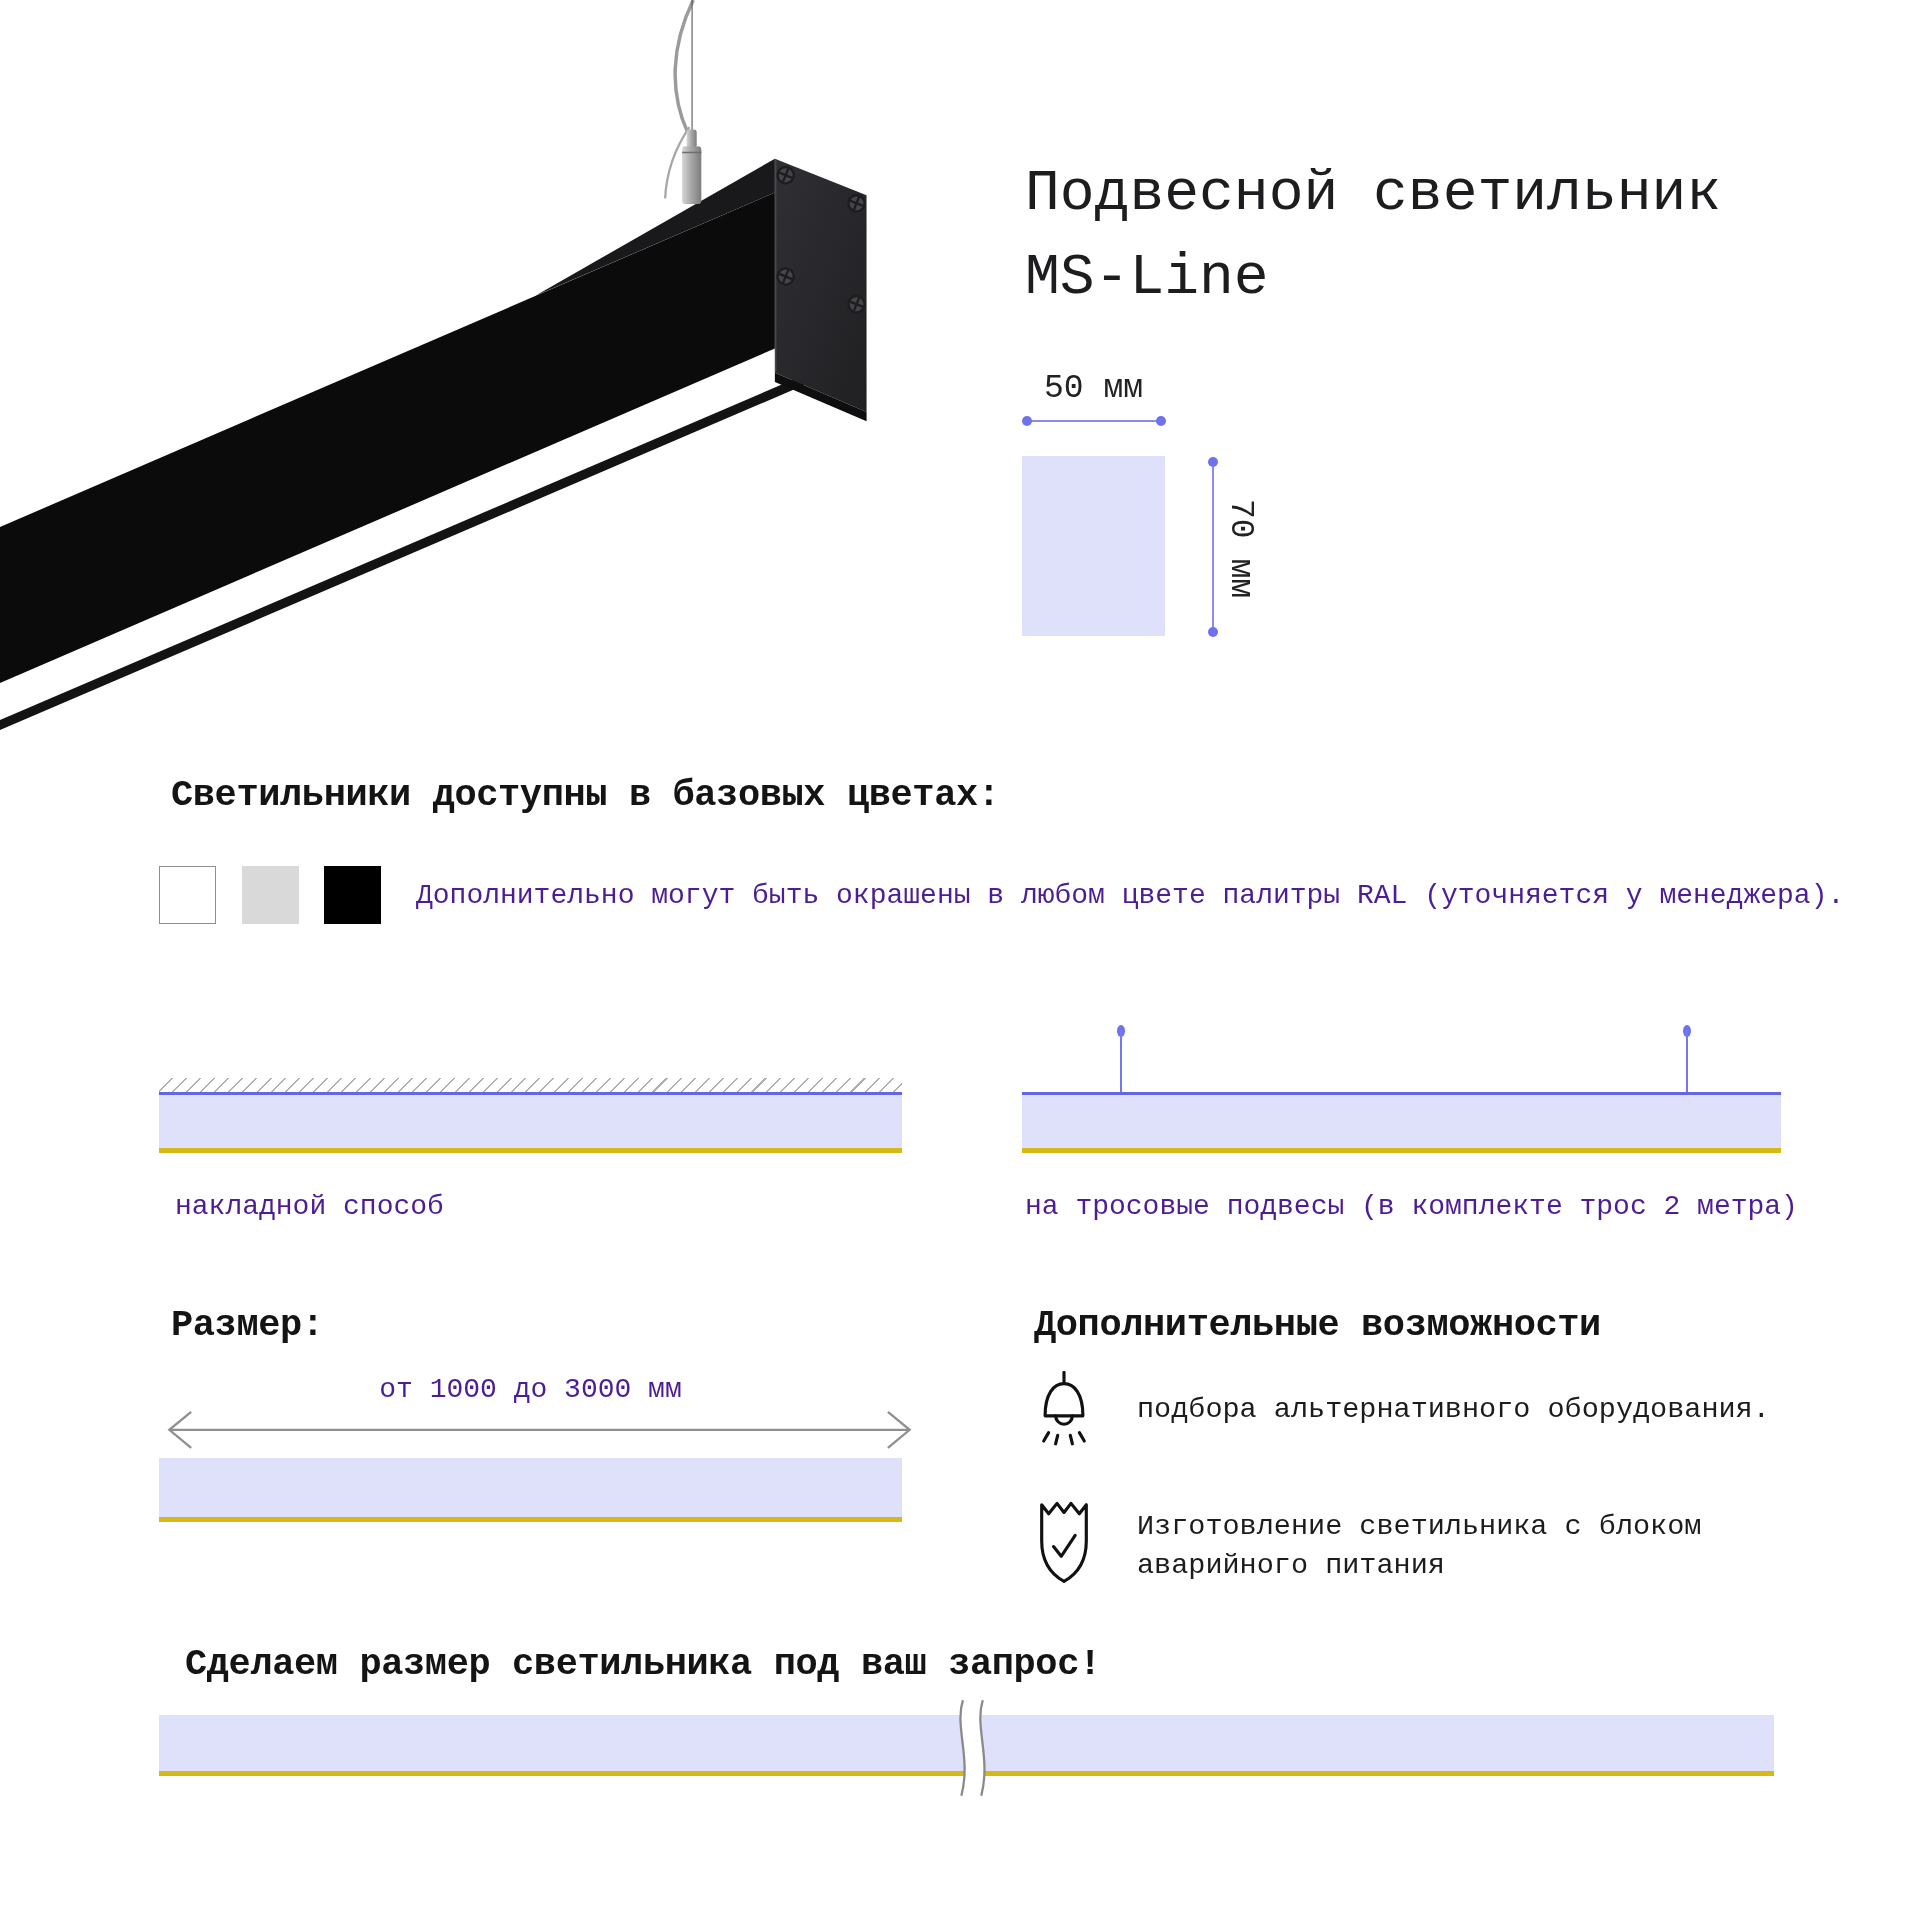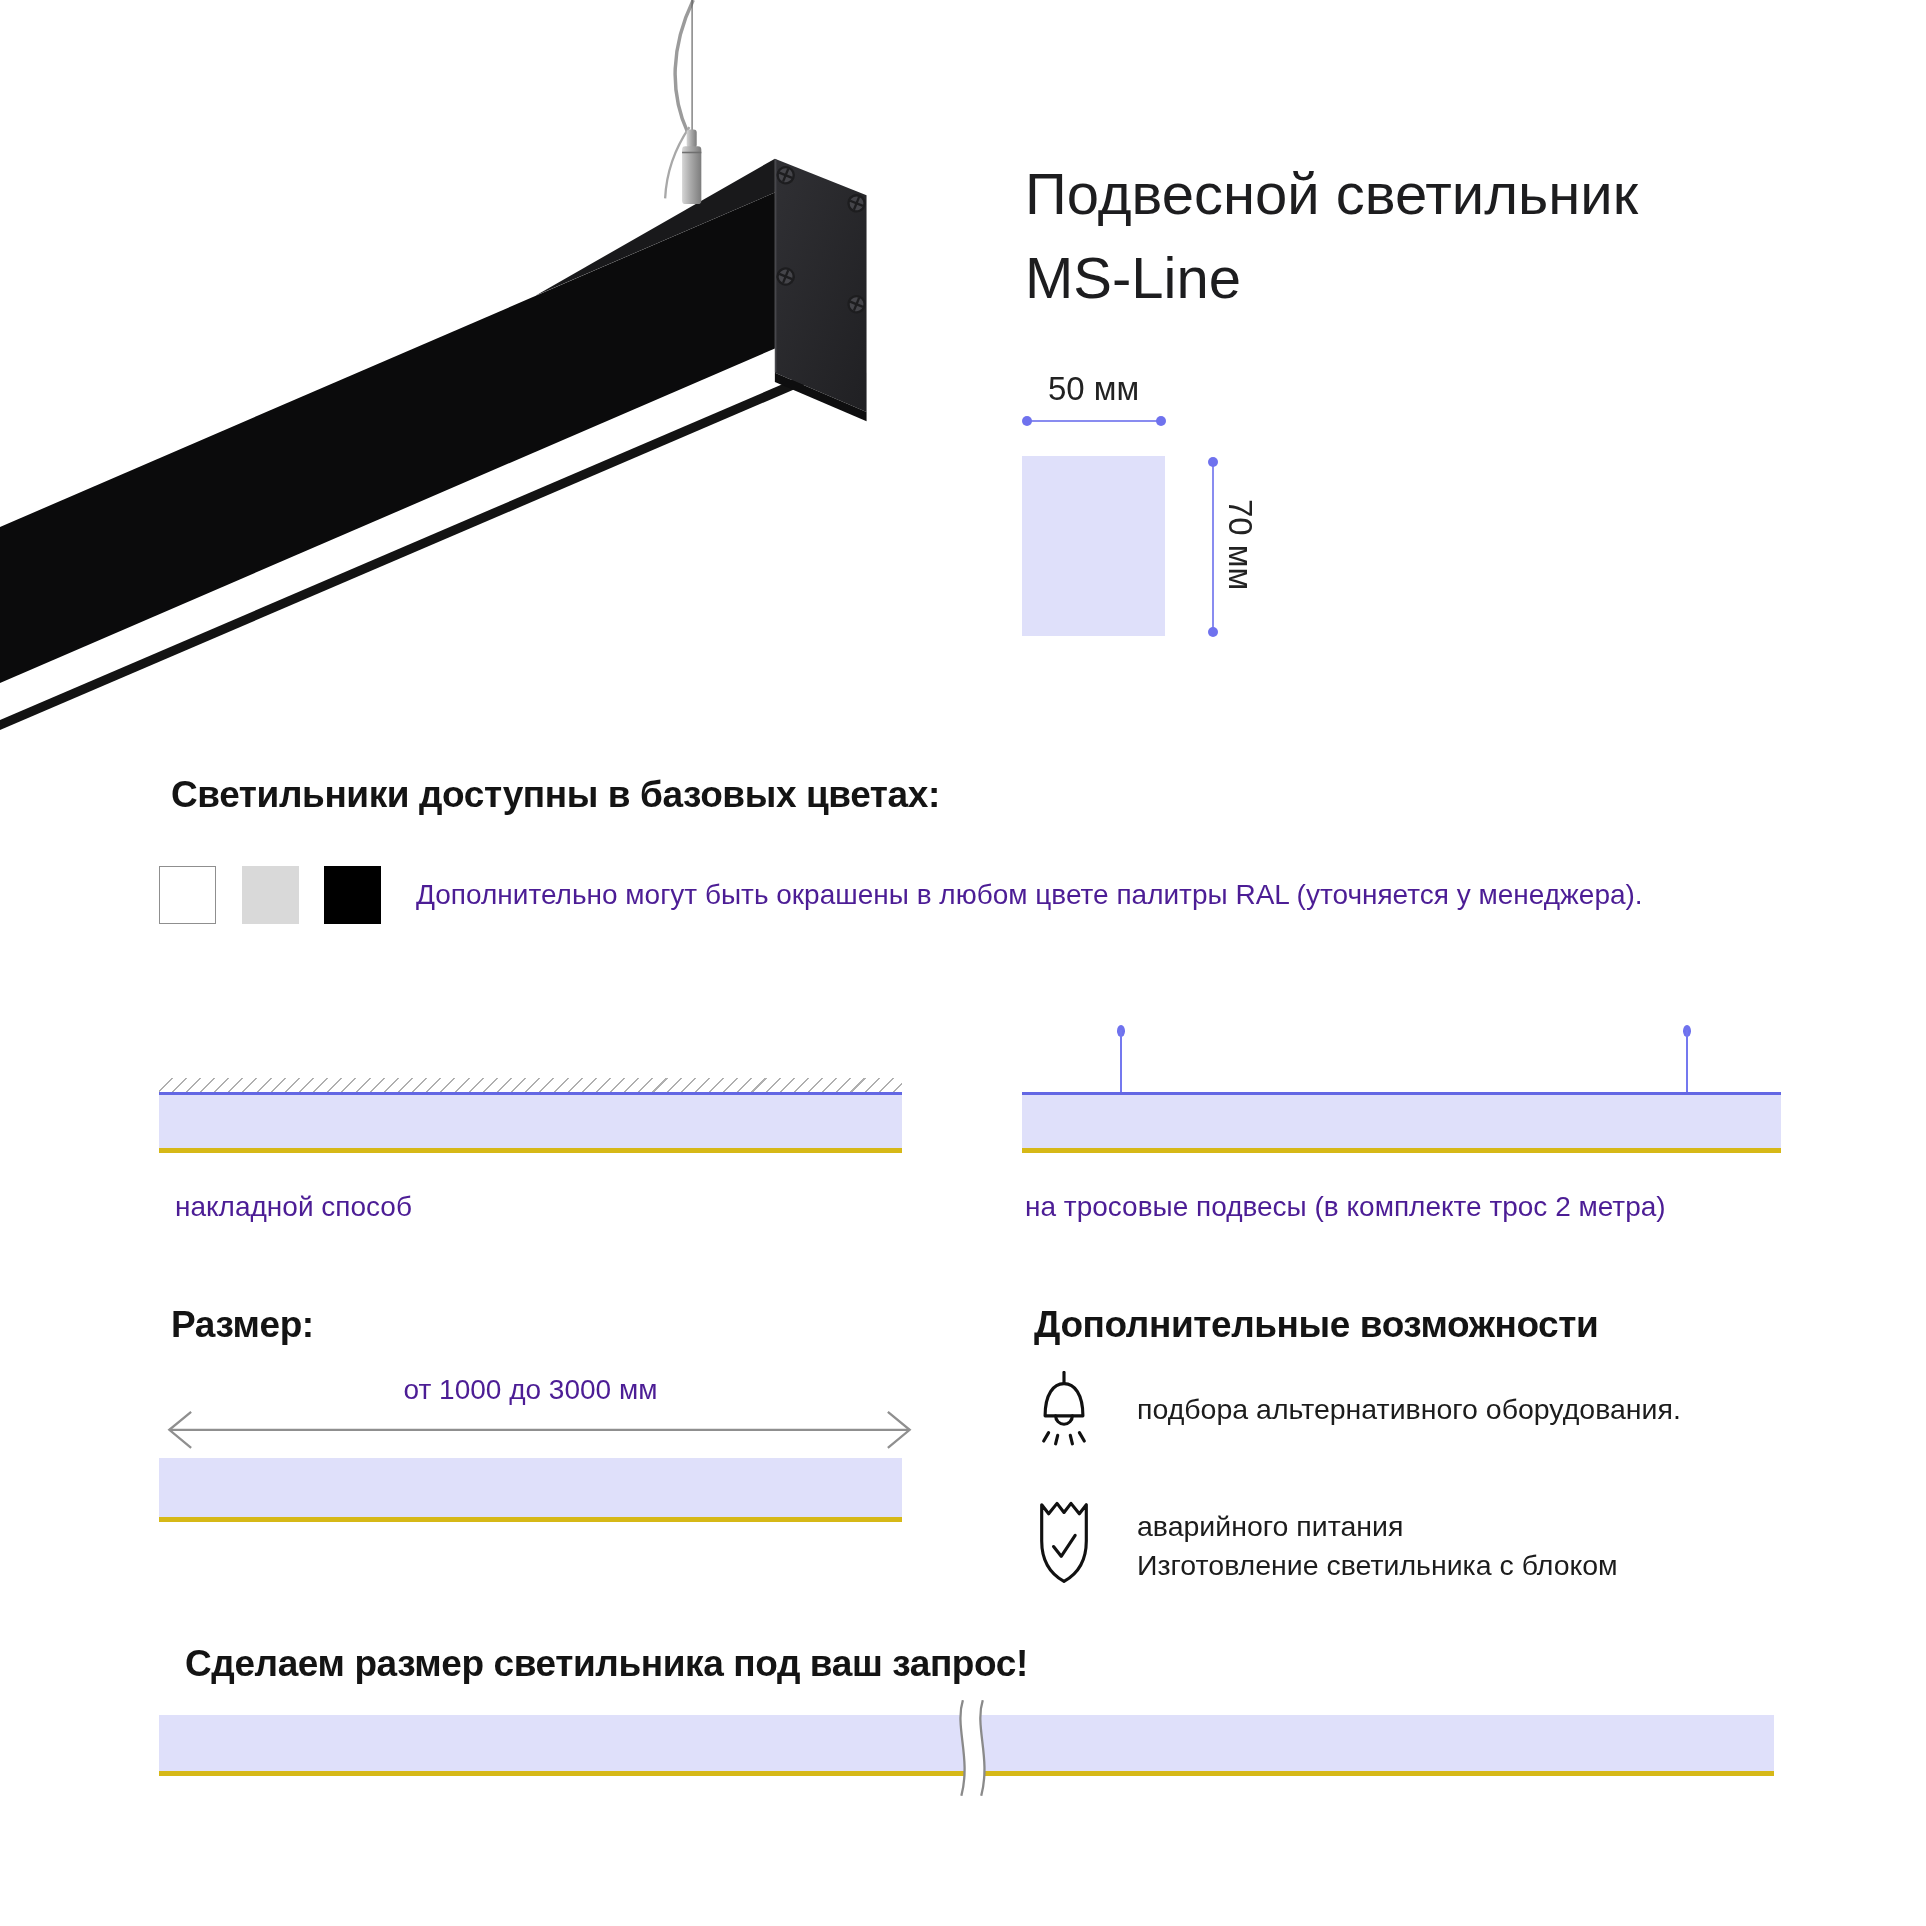--- a/index.html
+++ b/index.html
@@ -1,17 +1,17 @@
 <!DOCTYPE html>
 <html style="font-size:6.2px"><head>
 <meta charset="utf-8">
 <style>
   html,body{margin:0;padding:0;background:#ffffff;width:1926px;height:1926px;overflow:hidden;
     font-family:"Liberation Sans","DejaVu Sans",sans-serif;}
-  .stage{position:absolute;left:0;top:0;width:1926px;height:1926px;background:#fff;}
+  .stage{position:absolute;left:0;top:0;width:1926px;height:1926px;background:#fff;font-family:Liberation Mono, monospace;}
   .abs{position:absolute;}
   .h1{font-size:58px;font-weight:400;color:#1d1d1f;line-height:84px;white-space:nowrap;}
   .h2{font-size:37px;font-weight:700;color:#141414;white-space:nowrap;letter-spacing:-0.4px;margin-left:12px;}
   .gray{font-size:28px;font-weight:400;color:#4c1d95;white-space:nowrap;}
   .dark{font-size:28.5px;font-weight:400;color:#1c1c1c;white-space:nowrap;line-height:39px;}
   .dimlabel{font-size:33px;color:#222;white-space:nowrap;}
   .lavbar{background:#dfe0fa;}
   .blueline{background:#6367e4;}
   .yellowline{background:#d6b817;}
   .hatch{background:repeating-linear-gradient(135deg, rgba(0,0,0,0) 0px, rgba(0,0,0,0) 8.5px, #afafaf 8.5px, #afafaf 10px);}
@@ -154,22 +154,22 @@
     <div>подбора альтернативного оборудования.</div>
   </div>
 
   <svg class="abs" style="left:1029px;top:1495px;" width="70" height="92" viewBox="0 0 100 132">
     <g stroke="#111" stroke-width="4.5" fill="none" stroke-linejoin="round" stroke-linecap="round">
       <path d="M18,14 L28,27 L40,12 L50,25 L60,12 L72,27 L82,14 L82,66 C82,97 68,114 50,124 C32,114 18,97 18,66 Z"></path>
       <polyline points="35,74 46,88 66,58"></polyline>
     </g>
   </svg>
   <div class="abs dark" style="left:1137px;top:1507px;">
+    <div>Изготовление светильника с блоком</div>
     <div>аварийного питания</div>
-    <div>Изготовление светильника с блоком</div>
   </div>
 
   <div class="abs h2" style="left:173px;top:1643px;">Сделаем размер светильника под ваш запрос!</div>
   <div class="abs" style="left:159px;top:1715px;width:1615px;height:61px;">
     <div class="abs lavbar" style="left:0;top:0;width:1615px;height:56px;"></div>
     <div class="abs yellowline" style="left:0;top:56px;width:1615px;height:4.6px;"></div>
   </div>
   <svg class="abs" style="left:943px;top:1700px;" width="65" height="96" viewBox="0 0 170 250">
     <path d="M52,0 C30,70 74,150 48,250 L100,250 C126,150 82,70 104,0 Z" fill="#ffffff"></path>
     <path d="M52,0 C30,70 74,150 48,250" stroke="#8a8a8a" stroke-width="6" fill="none"></path>

